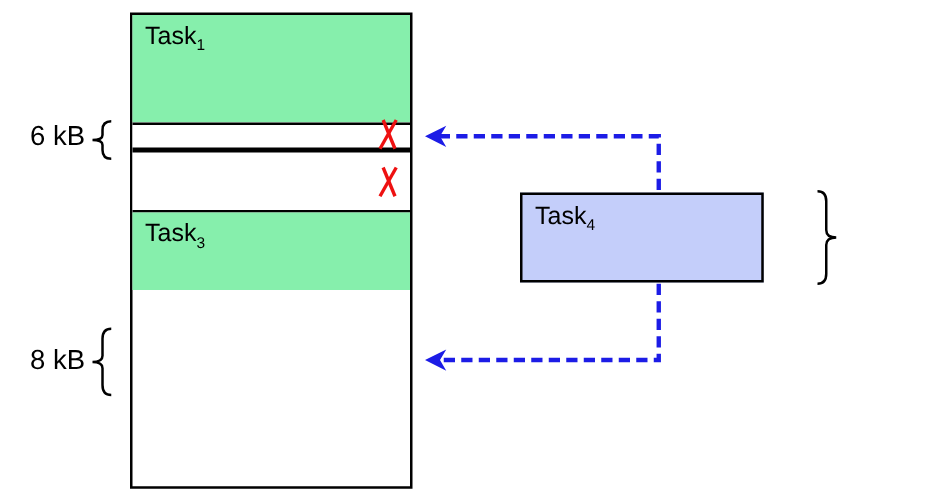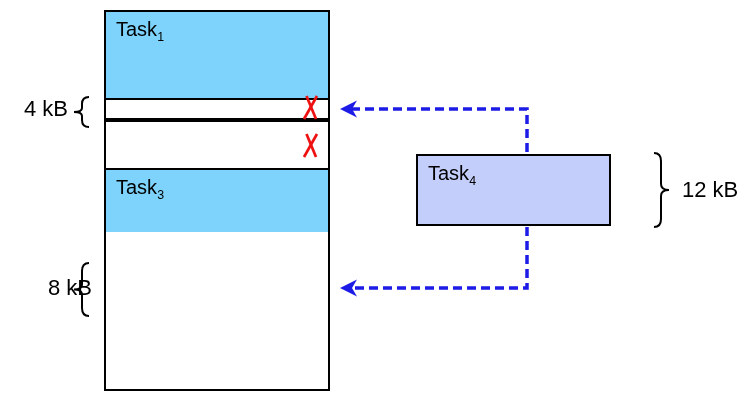--- a/index.html
+++ b/index.html
@@ -25,21 +25,21 @@
     border: 2px solid #000000;
     box-sizing: border-box;
     background: #ffffff;
   }
   .seg {
     position: relative;
     box-sizing: border-box;
     width: 100%;
   }
   .seg.task {
-    background: #7dd3fc;
+    background: #86efac;
     text-align: right;
   }
   .seg.gap {
     background: #ffffff;
     border-top: 2px solid #000000;
     border-bottom: 2px solid #000000;
   }
   .seg-task1 { height: 86px; }
   .seg-gap1  { height: 22px; }
   .seg-task2 { height: 140px; }
@@ -73,21 +73,21 @@
 
   
   .size-label {
     position: absolute;
     font-size: 22px;
     color: #000000;
     line-height: 22px;
     white-space: nowrap;
   }
   .size-label-4kb  { left: 0;   top: 98px;  width: 68px; text-align: right; }
-  .size-label-8kb  { left: 0;   top: 277px; width: 68px; text-align: right; padding-left: 24px; }
+  .size-label-8kb  { left: 0;   top: 277px; width: 68px; text-align: right; }
   .size-label-12kb { left: 682px; top: 179px; text-align: left; }
 
   .brace {
     position: absolute;
     overflow: visible;
   }
   .brace-4kb  { left: 72px;  top: 96px;  }
   .brace-8kb  { left: 72px;  top: 262px; }
   .brace-12kb { left: 653px; top: 152px; }
 
@@ -136,38 +136,37 @@
         <line x1="3.5" y1="1" x2="13" y2="24" stroke="#ee1111" stroke-width="2.7"></line>
       </svg>
     </div>
 
     <div class="seg task seg-task3">
       <div class="task-label"><span>Task</span><sub>3</sub></div>
     </div>
 
   </div>
 
-  <div class="size-label size-label-4kb">4 kB</div>
+  <div class="size-label size-label-4kb">6 kB</div>
   <svg class="brace brace-4kb" width="18" height="32" viewBox="0 0 18 32">
     <path d="M17,1 Q10,1 10,8 L10,12 Q10,16 2,16 Q10,16 10,20 L10,24 Q10,31 17,31" fill="none" stroke="#000000" stroke-width="2"></path>
   </svg>
 
   <div class="size-label size-label-8kb">8 kB</div>
   <svg class="brace brace-8kb" width="18" height="55" viewBox="0 0 18 55">
     <path d="M17,1 Q10,1 10,9 L10,22.5 Q10,27.5 2,27.5 Q10,27.5 10,32.5 L10,46 Q10,54 17,54" fill="none" stroke="#000000" stroke-width="2"></path>
   </svg>
 
   <div class="task4-box">
     <div class="task-label"><span>Task</span><sub>4</sub></div>
   </div>
 
   <svg class="brace brace-12kb" width="18" height="76" viewBox="0 0 18 76">
     <path d="M1,1 Q8,1 8,9 L8,32 Q8,38 16,38 Q8,38 8,44 L8,67 Q8,75 1,75" fill="none" stroke="#000000" stroke-width="2"></path>
   </svg>
-  <div class="size-label size-label-12kb">12 kB</div>
 
   <svg class="arrow-overlay" width="753" height="401" viewBox="0 0 753 401">
     <g>
       <path d="M351,109 L527,109 L527,153" fill="none" stroke="#1c1ce6" stroke-width="3.5" stroke-dasharray="9 5"></path>
       <polygon points="340,109 357,100.5 352,109 357,117.5" fill="#1c1ce6"></polygon>
     </g>
     <g>
       <path d="M527,227 L527,288 L351,288" fill="none" stroke="#1c1ce6" stroke-width="3.5" stroke-dasharray="9 5"></path>
       <polygon points="340,288 357,279.5 352,288 357,296.5" fill="#1c1ce6"></polygon>
     </g>

